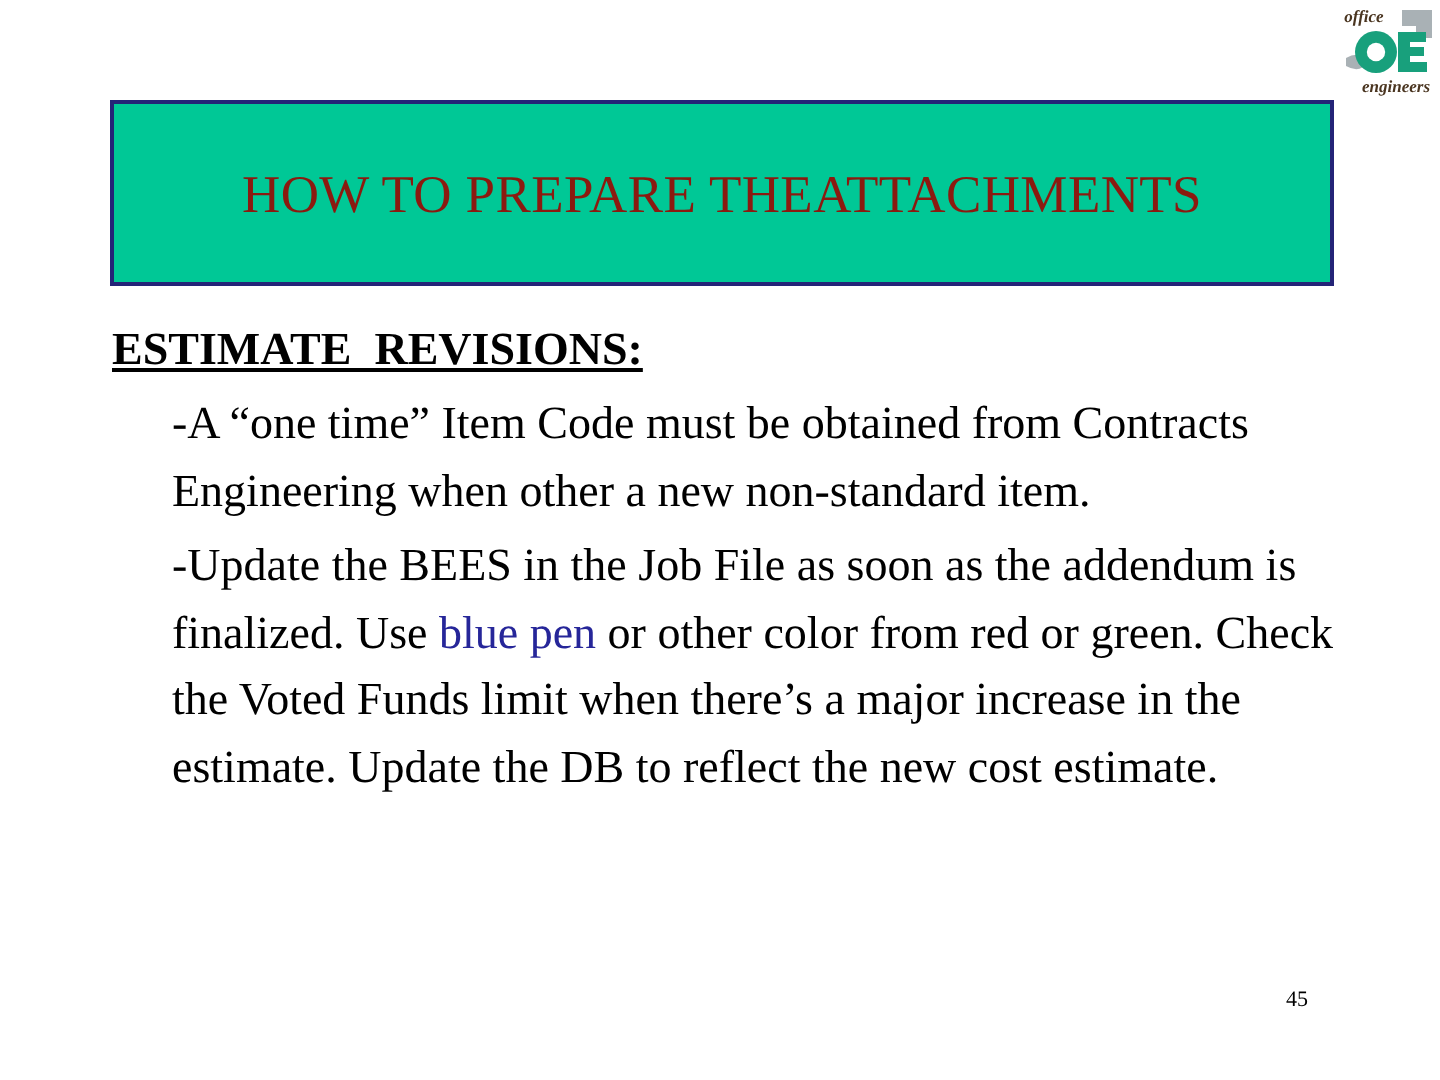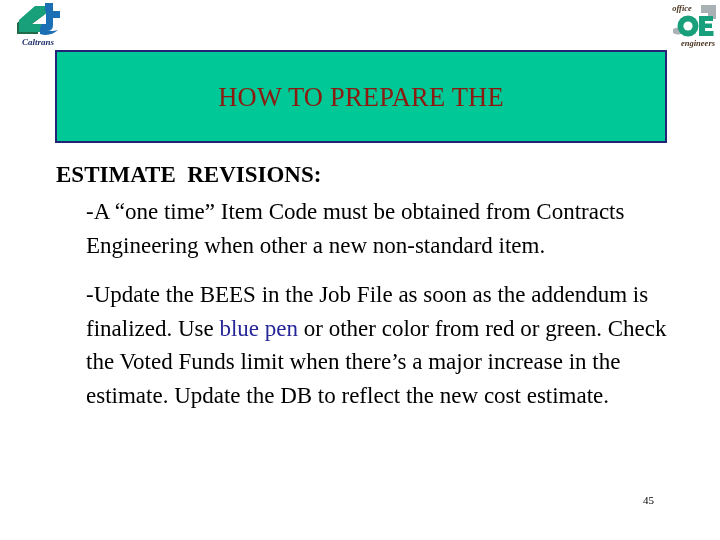--- a/index.html
+++ b/index.html
@@ -73,81 +73,70 @@
     top: 160px;
     width: 610px;
   }
   .body-heading {
     font-weight: bold;
     font-size: 23px;
     line-height: 30px;
     color: #000000;
     white-space: pre;
     margin: 0 0 5px 0;
+    text-decoration: underline;
   }
   .body-para {
     font-size: 23px;
     line-height: 33.5px;
     color: #000000;
     margin: 0;
     padding-left: 30px;
     width: 585px;
   }
-  .body-para + .body-para { margin-top: 16px; }
+  .body-para + .body-para { margin-top: 4px; }
   .hl-blue { color: #262699; }
 
   
   .page-number {
     position: absolute;
     left: 643px;
     top: 494px;
     font-size: 11px;
     line-height: 13px;
     color: #000000;
     font-family: "Liberation Serif", "DejaVu Serif", serif;
   }
 </style>
 </head>
 <body>
 
 <div class="slide">
 
-  <div class="logo logo-caltrans">
-    <svg width="50" height="48" viewBox="0 0 50 48" xmlns="http://www.w3.org/2000/svg">
-
-      <path d="M3 22 L20 8 L30 8 L30 14 L14 26 L24 26 L24 33 L3 33 Z" fill="#1F6B4A"></path>
-
-      <path d="M5 19 L21 5 L33 5 L33 12 L17 23 L28 23 L28 31 L5 31 Z" fill="#17A07A"></path>
-
-      <path d="M31 2 L39 2 L39 10 L46 10 L46 17 L39 17 L39 24 Q39 30 33 30 L27 30 L27 23 L32 23 L32 10 L31 10 Z" fill="#1B6FB5"></path>
-      <path d="M26 26 Q34 32 44 29 Q36 36 26 33 Z" fill="#1B6FB5"></path>
-
-      <text x="24" y="44" font-family="Liberation Serif, DejaVu Serif, serif" font-size="9" font-style="italic" font-weight="bold" fill="#1F2F6B" text-anchor="middle">Caltrans</text>
-    </svg>
-  </div>
 
   <div class="logo logo-oe">
     <svg width="52" height="49" viewBox="0 0 52 49" xmlns="http://www.w3.org/2000/svg">
 
       <text x="14" y="10" font-family="Liberation Serif, DejaVu Serif, serif" font-size="8.5" font-style="italic" font-weight="bold" fill="#4A3520" text-anchor="middle">office</text>
 
       <path d="M33 4 L48 4 L48 18 L40 18 L40 12 L33 12 Z" fill="#9AA3A8" opacity="0.85"></path>
       <path d="M5 28 Q12 24 16 30 Q12 36 5 32 Z" fill="#9AA3A8" opacity="0.85"></path>
 
       <circle cx="20" cy="25" r="10.5" fill="#18A07C"></circle>
       <circle cx="20" cy="25" r="4.6" fill="#ffffff"></circle>
 
       <path d="M31 15 L45 15 L45 20 L37 20 L37 22.5 L44 22.5 L44 27 L37 27 L37 30 L45.5 30 L45.5 35 L31 35 Z" fill="#18A07C"></path>
 
       <text x="30" y="45" font-family="Liberation Serif, DejaVu Serif, serif" font-size="8.5" font-style="italic" font-weight="bold" fill="#4A3520" text-anchor="middle">engineers</text>
     </svg>
   </div>
 
   <div class="title-box">
     <div class="title-line">HOW TO PREPARE THE</div>
+    <div class="title-line">ATTACHMENTS</div>
   </div>
 
   <div class="body-area">
 
     <div class="body-heading">ESTIMATE  REVISIONS:</div>
 
     <p class="body-para">-A “one time” Item Code must be obtained from Contracts Engineering when other a new non-standard item.</p>
 
     <p class="body-para"><span>-Update the BEES in the Job File as soon as the addendum is finalized.  Use </span><span class="hl-blue">blue pen</span><span> or other color from red or green.  Check the Voted Funds limit when there’s a  major increase in the estimate.  Update the DB to reflect the new cost estimate.</span></p>
 

